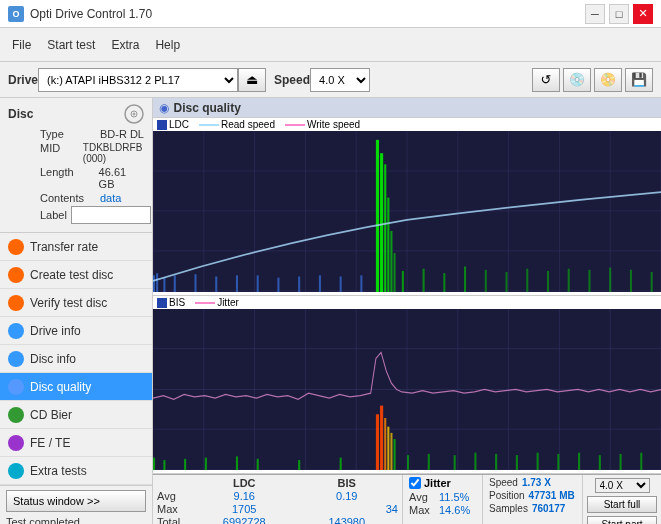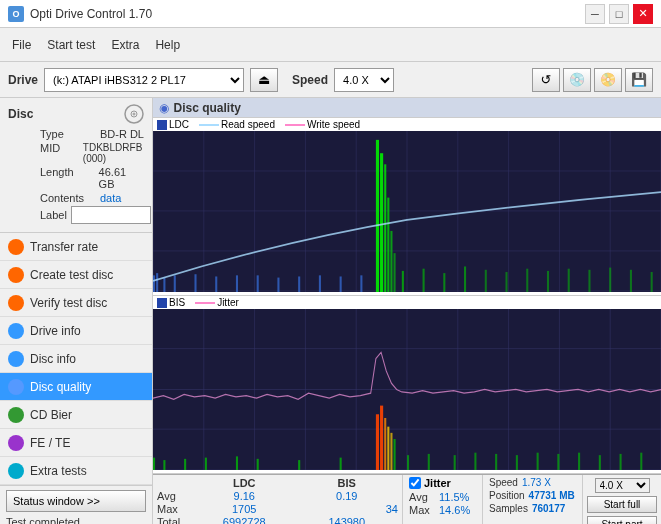--- a/index.html
+++ b/index.html
@@ -12,21 +12,21 @@
     .title-text { font-size: 12px; color: #333; }
     .title-bar-controls { display: flex; gap: 4px; }
     .title-btn { width: 20px; height: 20px; border: 1px solid #ccc; background: #f0f0f0; cursor: pointer; display: flex; align-items: center; justify-content: center; font-size: 11px; color: #333; }
     .title-btn.close { background: #e81123; color: white; border-color: #e81123; }
 
     
     .menu-bar { background: #f0f0f0; height: 34px; display: flex; align-items: center; padding: 0 4px; border-bottom: 1px solid #ccc; }
     .menu-item { padding: 2px 8px; cursor: pointer; color: #333; font-size: 12px; }
 
     
-    .drive-toolbar { background: #f0f0f0; height: 36px; display: flex; align-items: center; padding: 0 8px; gap: 6px; border-bottom: 1px solid #ccc; }
+    .drive-toolbar { background: #f0f0f0; height: 36px; display: flex; align-items: center; padding: 0 8px; border-bottom: 1px solid #ccc; }
     .drive-label { font-size: 12px; font-weight: bold; color: #333; }
     .drive-select { height: 24px; border: 1px solid #999; background: white; font-size: 11px; padding: 0 4px; min-width: 200px; }
     .eject-btn { width: 28px; height: 24px; border: 1px solid #999; background: linear-gradient(180deg, #fff 0%, #e0e0e0 100%); cursor: pointer; display: flex; align-items: center; justify-content: center; font-size: 13px; }
     .speed-label { font-size: 12px; font-weight: bold; color: #333; margin-left: 8px; }
     .speed-select { height: 24px; border: 1px solid #999; background: white; font-size: 11px; padding: 0 4px; width: 60px; }
     .toolbar-icons { display: flex; gap: 3px; margin-left: auto; }
     .toolbar-icon-btn { width: 28px; height: 24px; border: 1px solid #999; background: linear-gradient(180deg, #fff 0%, #e0e0e0 100%); cursor: pointer; display: flex; align-items: center; justify-content: center; font-size: 13px; }
 
     
     .main { display: flex; height: calc(524px - 28px - 22px - 36px); }
@@ -447,21 +447,21 @@
           </div>
           <div style="display:flex;">
             <div style="width:30px; color:#333;">Max</div>
             <div style="color:#0066cc;">14.6%</div>
           </div>
         </div>
 
         <div style="padding:2px 6px; border-right:1px solid #ccc; min-width:100px; font-size:10px;">
           <div style="display:flex; gap:4px; margin-bottom:2px;">
             <span style="color:#333;">Speed</span>
-            <span style="color:#0066cc; font-weight:normal;">1.73 X</span>
+            <span style="color:#0066cc; font-weight:bold;">1.73 X</span>
           </div>
           <div style="display:flex; gap:4px; margin-bottom:2px;">
             <span style="color:#333;">Position</span>
             <span style="color:#0066cc; font-weight:bold;">47731 MB</span>
           </div>
           <div style="display:flex; gap:4px;">
             <span style="color:#333;">Samples</span>
             <span style="color:#0066cc; font-weight:bold;">760177</span>
           </div>
         </div>

